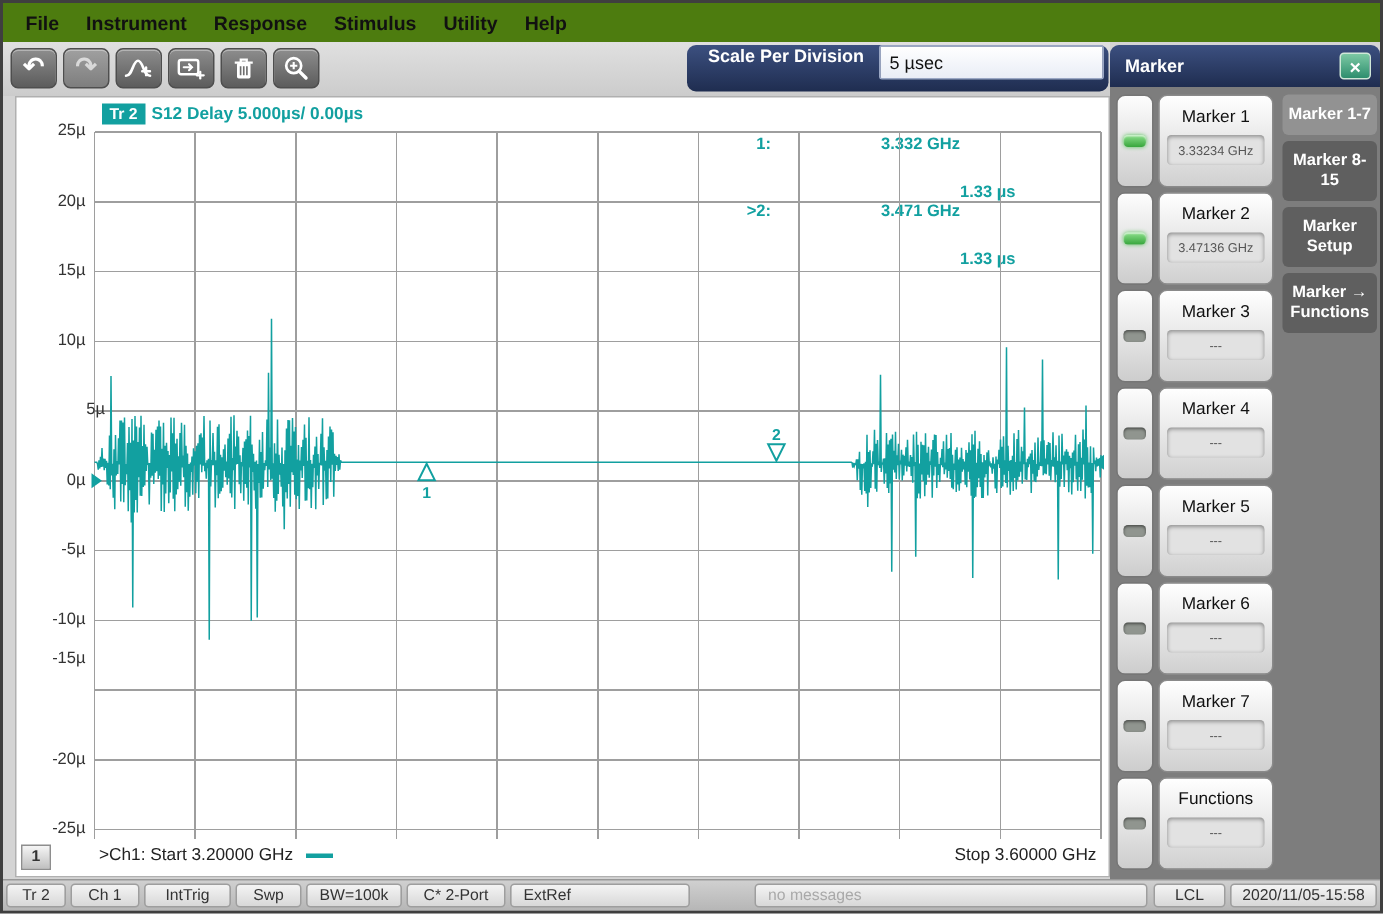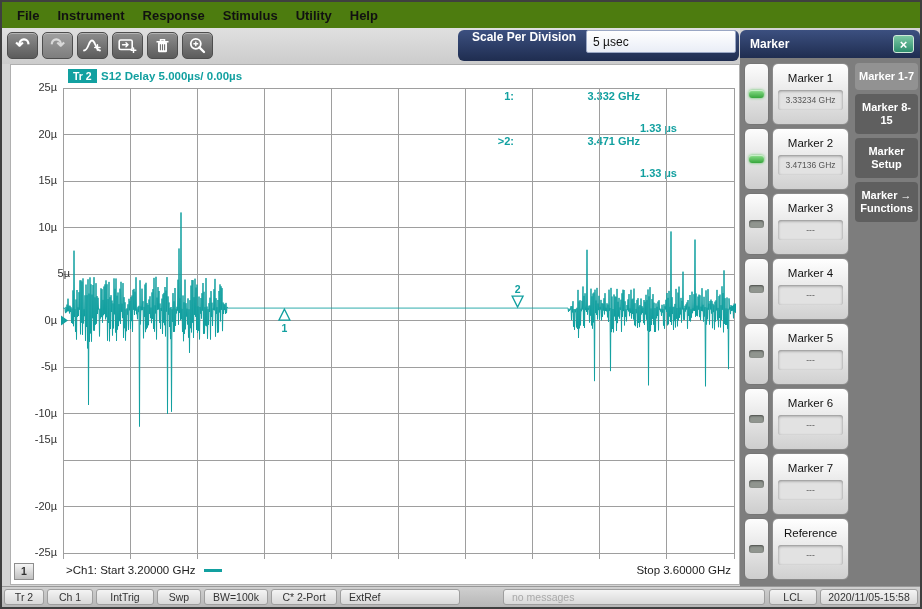--- a/index.html
+++ b/index.html
@@ -280,21 +280,21 @@
           <button class="marker-btn">
             <span class="mb-label">Marker 7</span>
             <span class="mb-value">---</span>
           </button>
         </div>
         <div class="marker-row">
           <button class="toggle-btn">
               <span class="led"></span>
             </button>
           <button class="marker-btn">
-            <span class="mb-label">Reference</span>
+            <span class="mb-label">Functions</span>
             <span class="mb-value">---</span>
           </button>
         </div>
 
       </div>
       <div class="mp-tabs">
         <button class="mp-tab active">Marker 1-7</button>
         <button class="mp-tab">Marker 8-15</button>
         <button class="mp-tab">Marker Setup</button>
         <button class="mp-tab">Marker → Functions</button>

